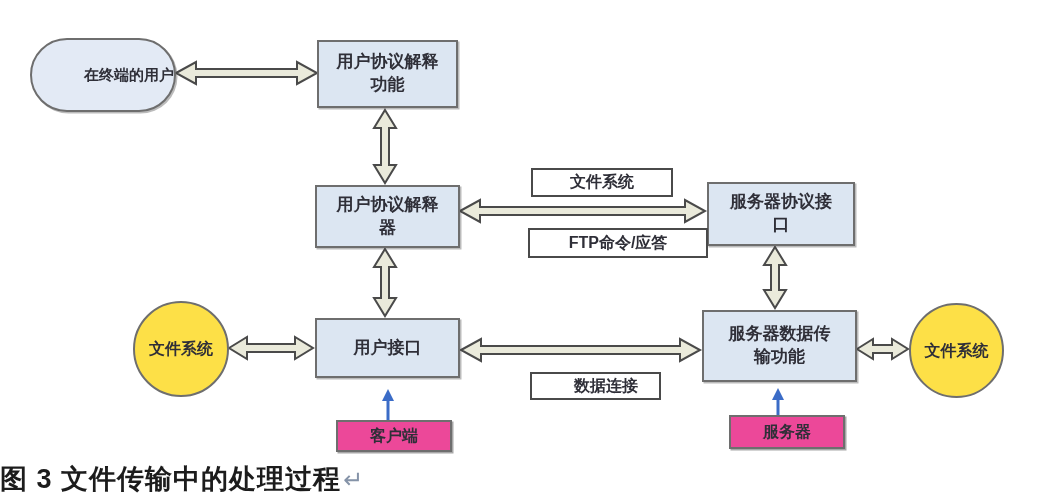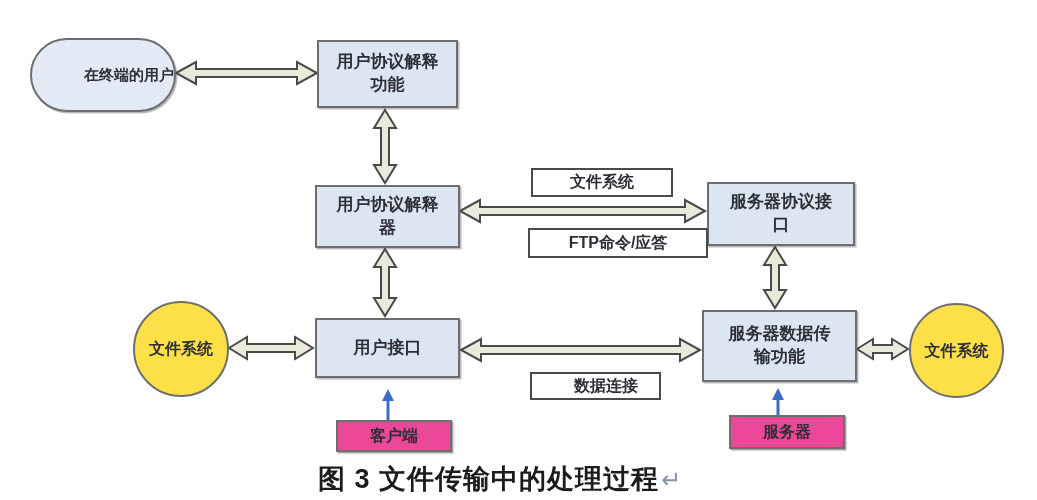--- a/index.html
+++ b/index.html
@@ -43,21 +43,20 @@
     display:flex;align-items:center;justify-content:center;
     box-sizing:border-box;
     background:var(--label-fill);
     border:2px solid var(--label-border);
     color:var(--text-color);
     font-weight:bold;font-size:16px;text-align:center;
   }
   .caption{
     position:absolute;z-index:3;
     left:0;top:461px;width:1000px;
-    text-align:center;
     color:#1c1c1c;font-weight:bold;font-size:27px;
     letter-spacing:1px;
   }
   .caption .ret{color:#8593a8;font-weight:normal;font-size:24px;margin-left:2px;}
 </style>
 </head>
 <body>
 
 <div class="stage">
 

